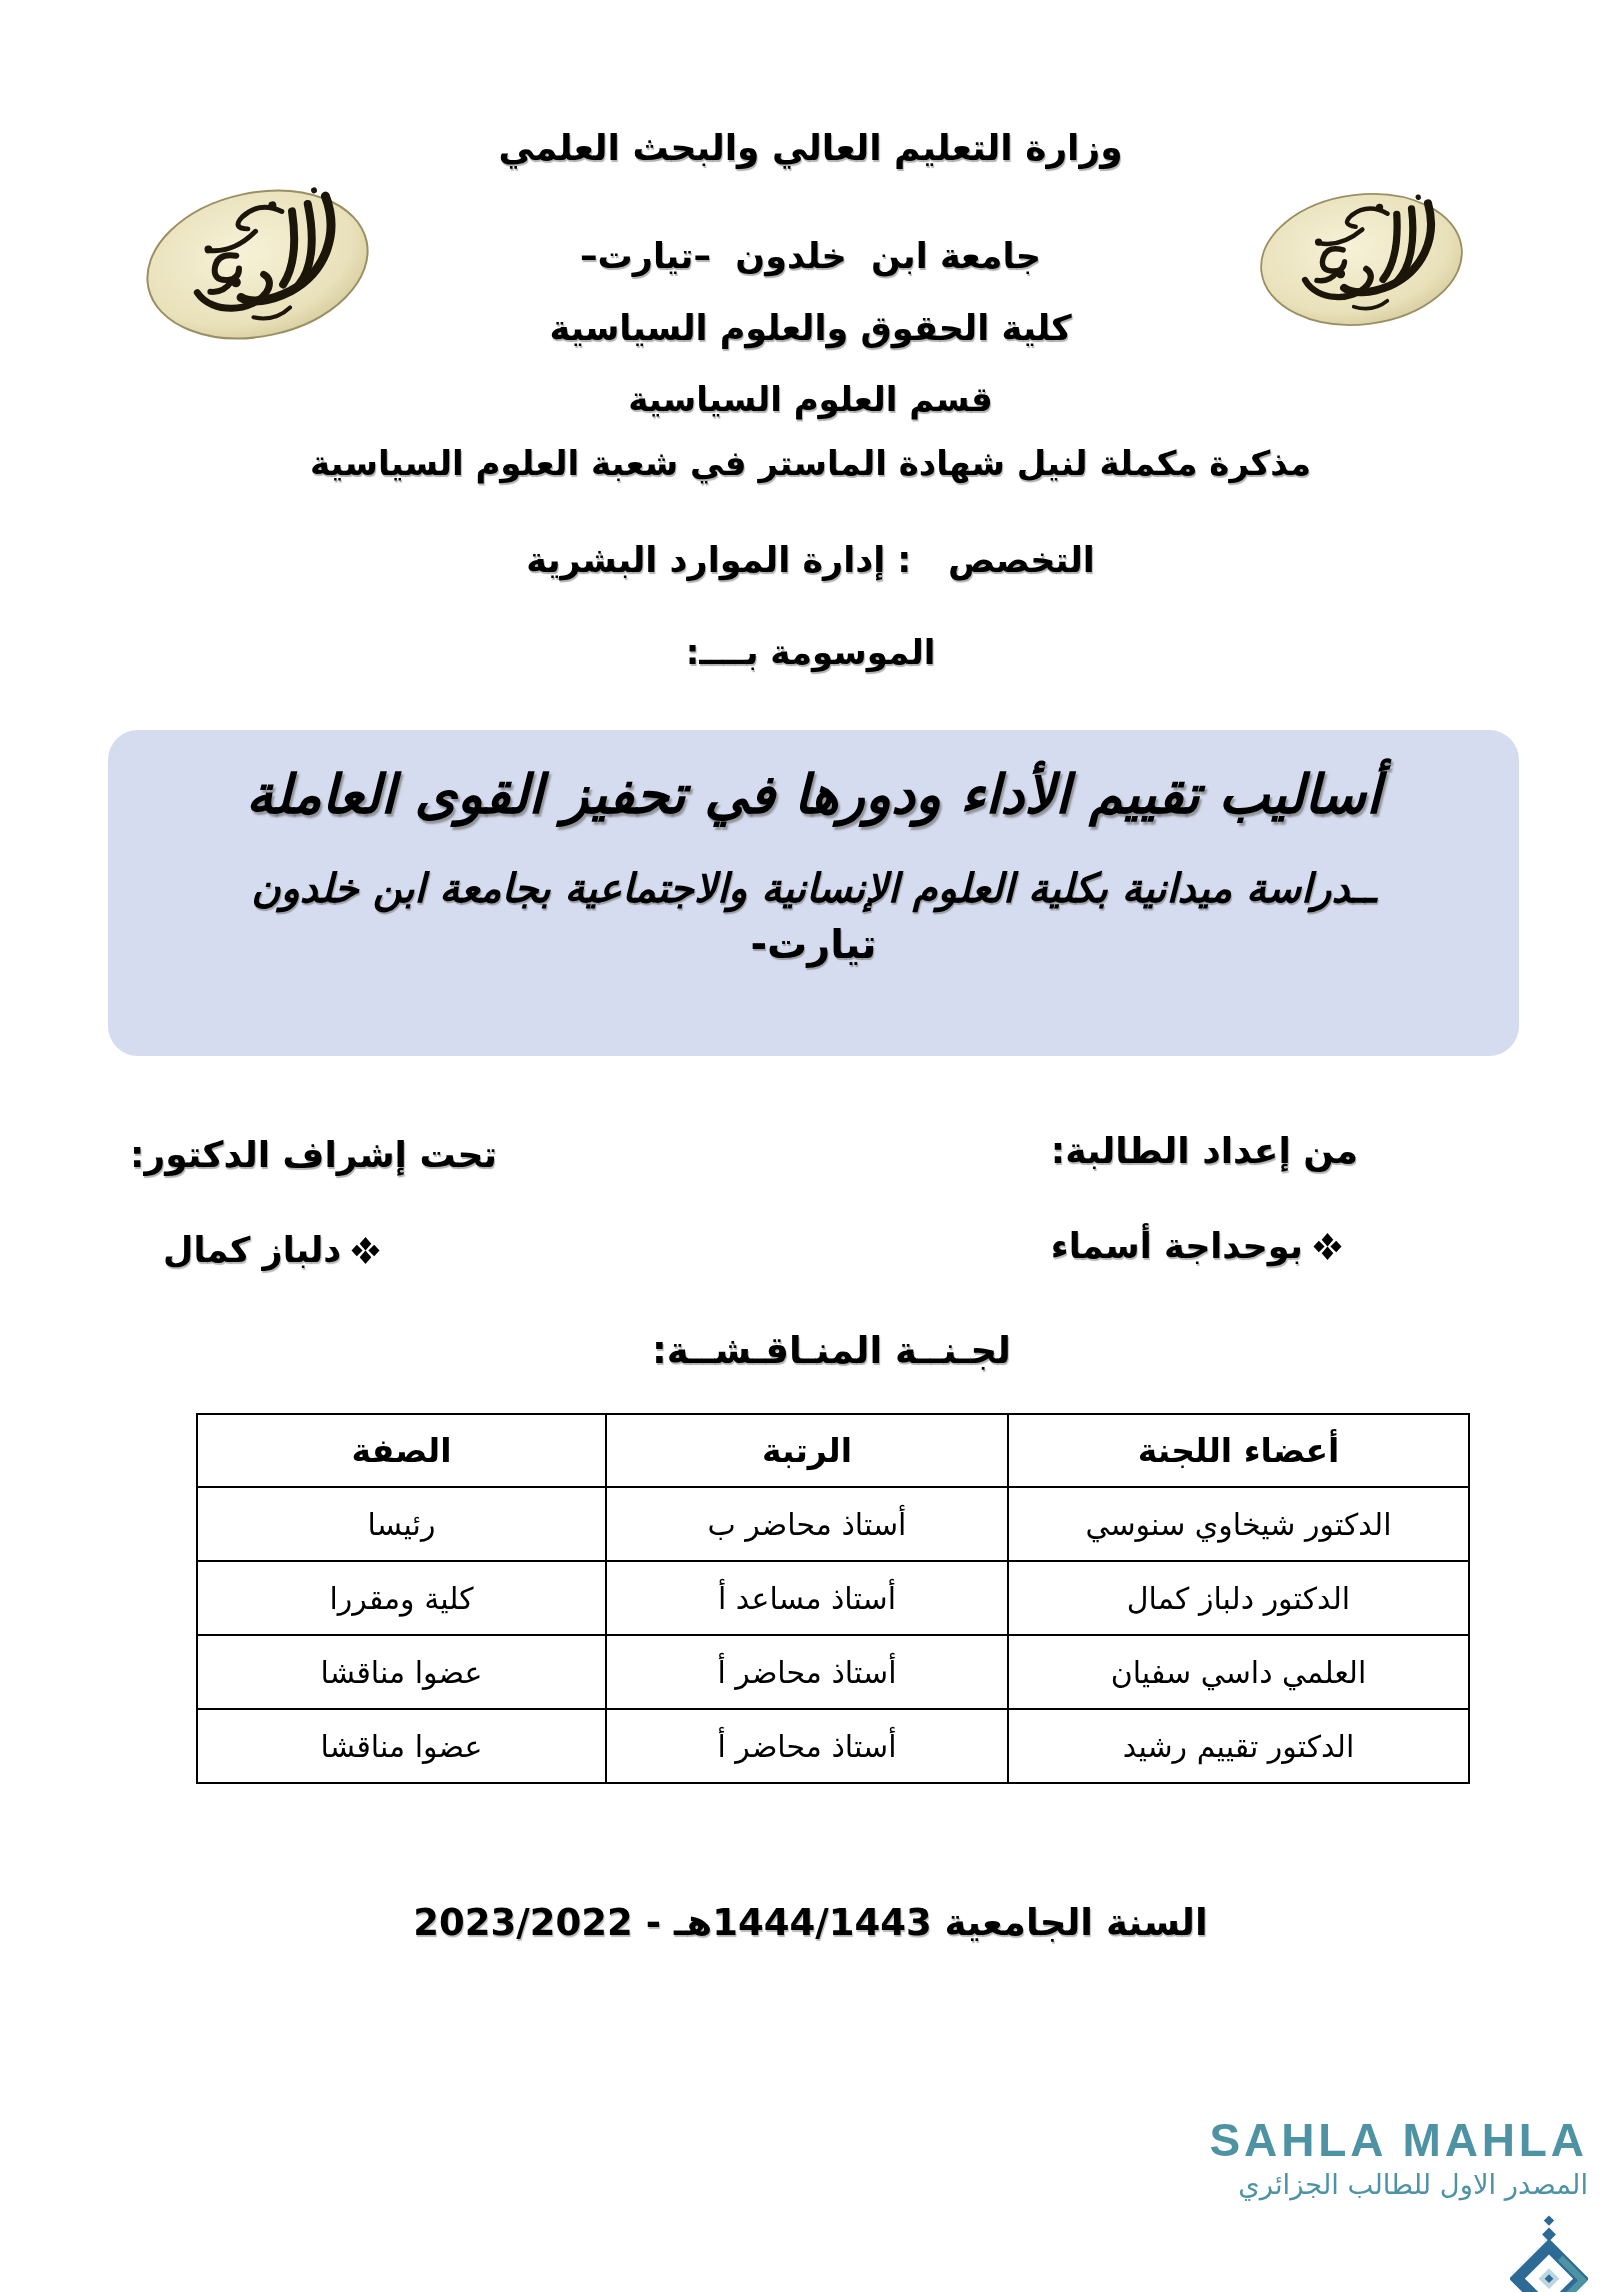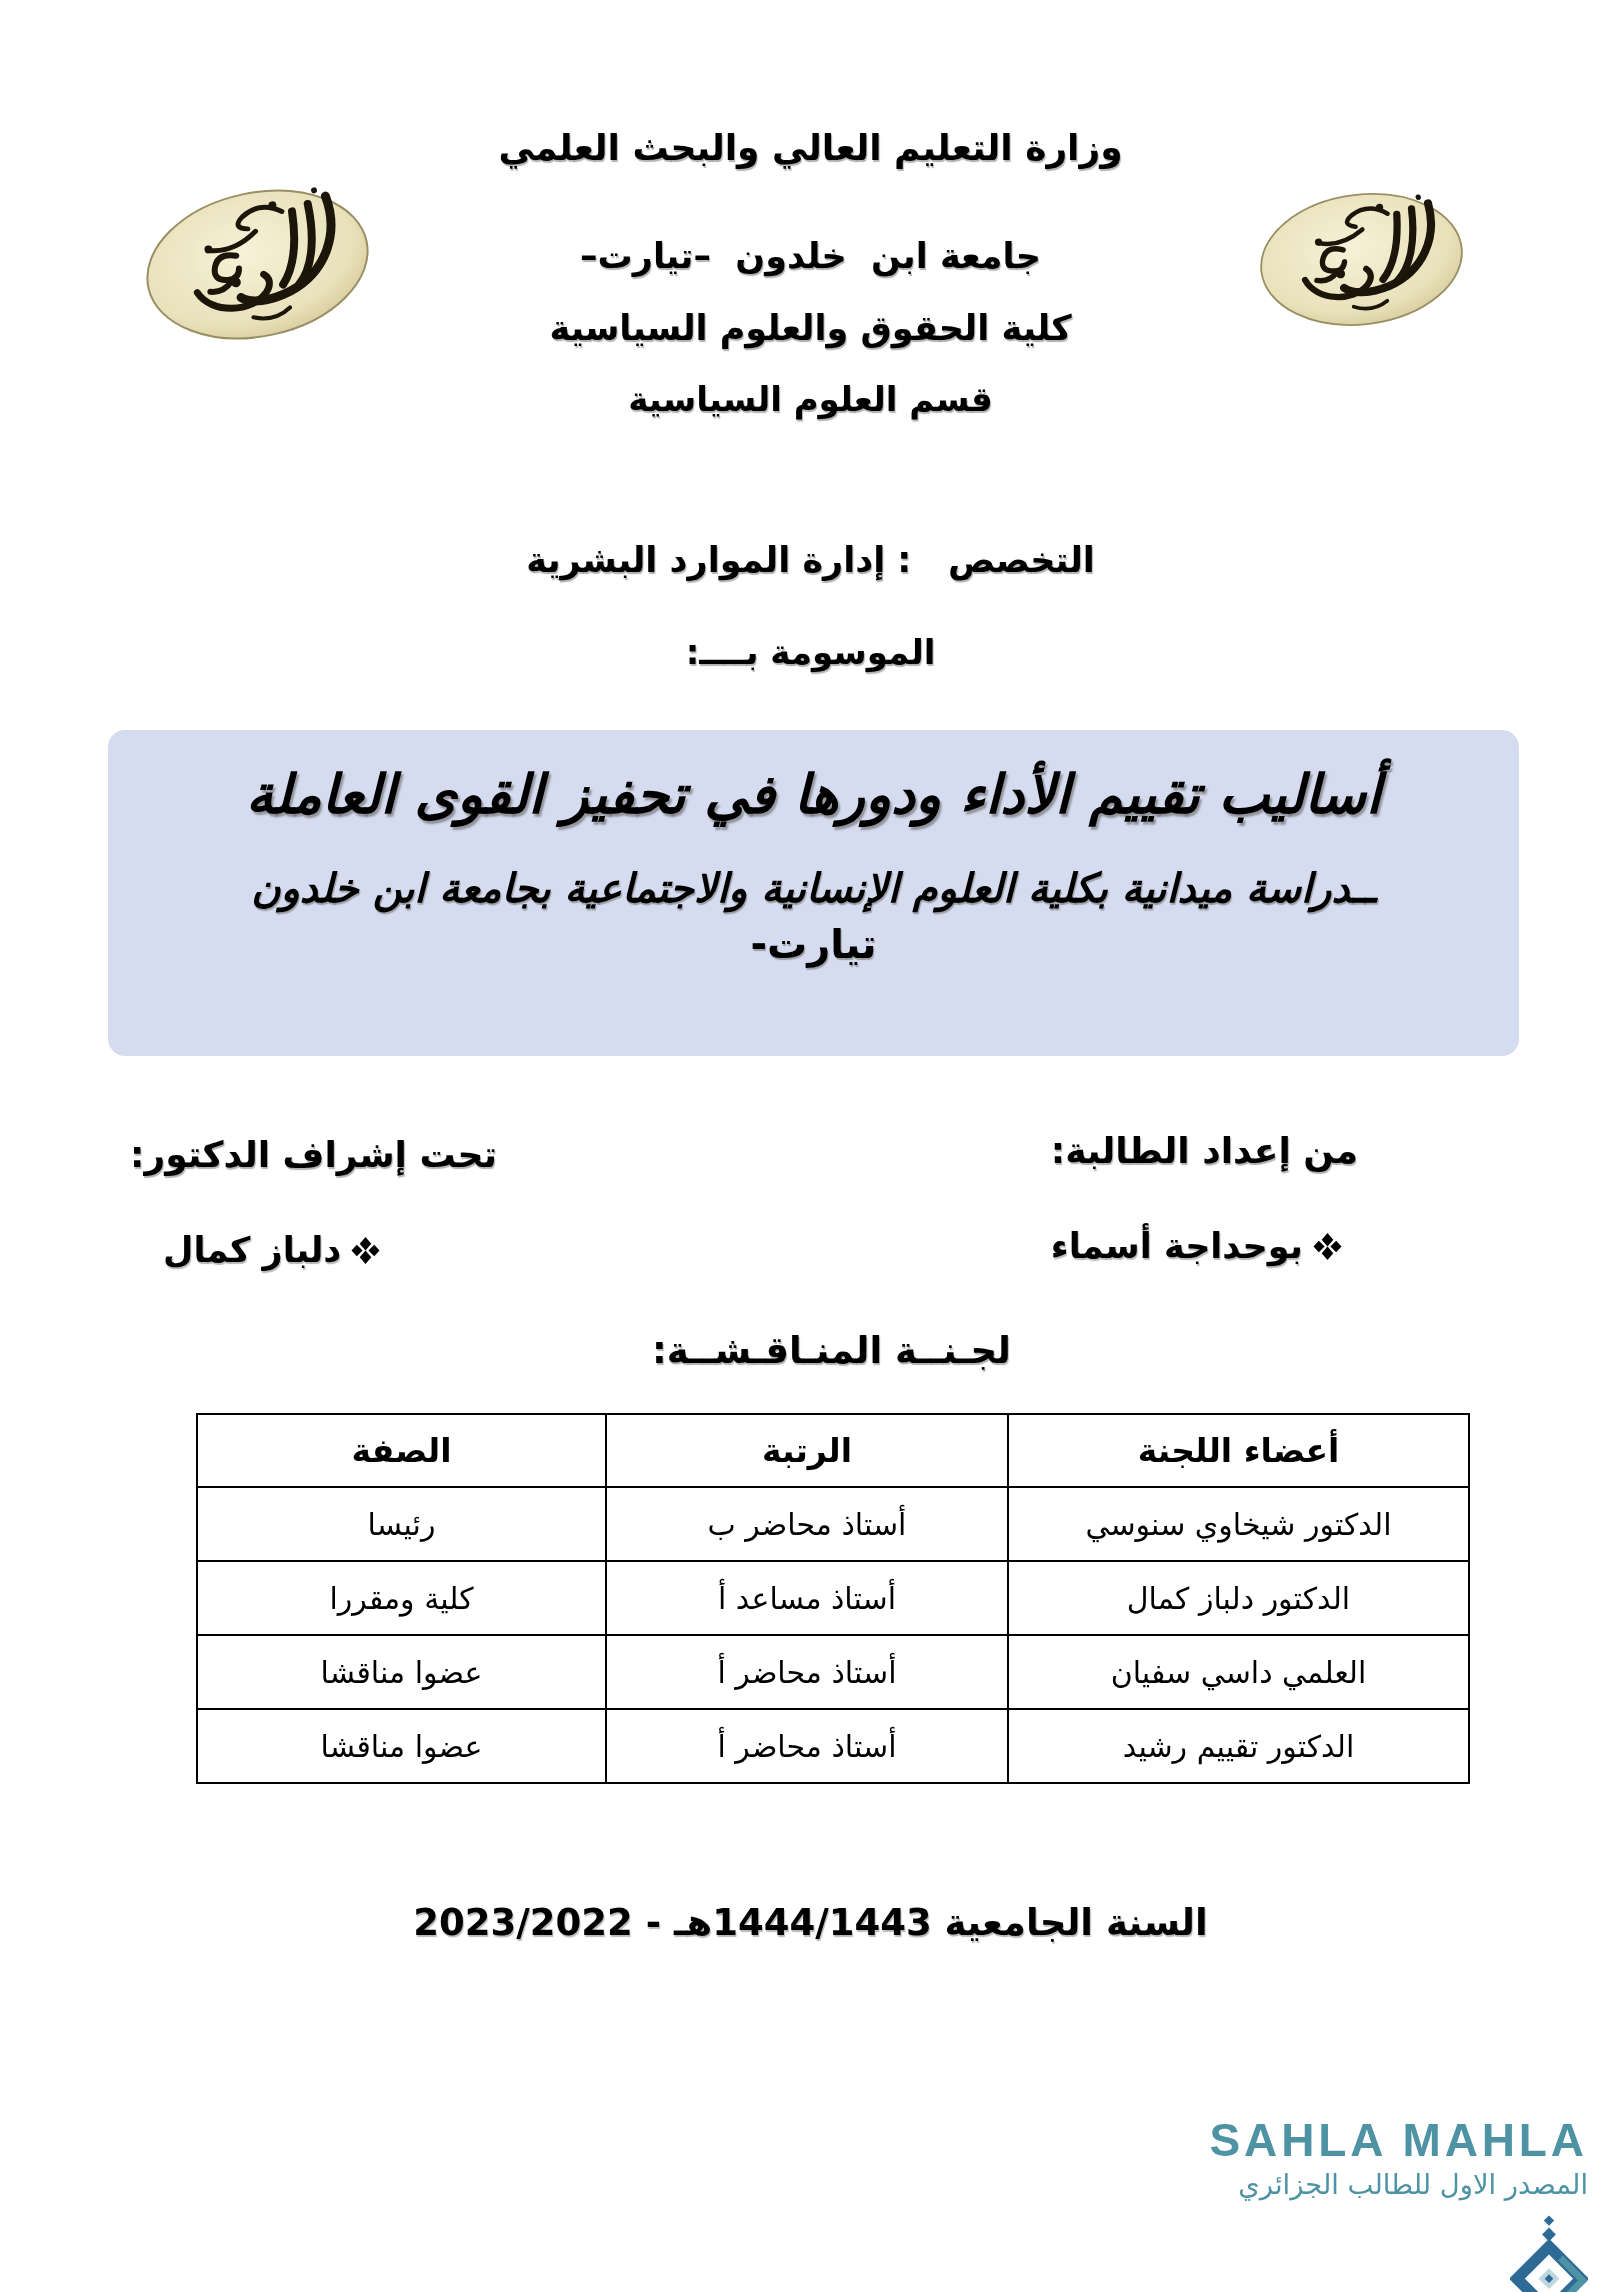--- a/index.html
+++ b/index.html
@@ -24,21 +24,21 @@
   .thesis-note{top:443px;font-size:34px;}
   .specialty{top:540px;font-size:35px;}
   .titled{top:632px;font-size:34px;}
 
   .logo{position:absolute;}
   .logo-left{left:143px;top:186px;width:229px;height:157px;transform:rotate(-12deg);}
   .logo-right{left:1247px;top:192px;width:229px;height:135px;transform:rotate(-7deg);}
 
   .title-box{
     position:absolute;left:108px;top:730px;width:1411px;height:326px;
-    background:#d5dcef;border-radius:17px;
+    background:#d5dcef;border-radius:30px;
     text-align:center;
   }
   .title-box .t1{
     margin-top:33px;font-size:54px;font-weight:bold;font-style:italic;
     text-shadow:2px 2.9px 2px rgba(100,100,100,.6);
   }
   .title-box .t2{
     margin-top:39px;font-size:40px;font-weight:bold;font-style:italic;
     text-shadow:1px 2px 1px rgba(110,110,110,.55);
   }
@@ -100,20 +100,21 @@
 </style>
 </head>
 <body>
 
 <div class="page" dir="rtl">
 
   <div class="line ministry">وزارة التعليم العالي والبحث العلمي</div>
   <div class="line university">جامعة ابن  خلدون  –تيارت–</div>
   <div class="line faculty">كلية الحقوق والعلوم السياسية</div>
   <div class="line department">قسم العلوم السياسية</div>
+  <div class="line thesis-note">مذكرة مكملة لنيل شهادة الماستر في شعبة العلوم السياسية</div>
   <div class="line specialty">التخصص   : إدارة الموارد البشرية</div>
   <div class="line titled">الموسومة بــــ:</div>
 
   <svg class="logo logo-left" viewBox="0 0 230 150">
     <defs>
       <radialGradient id="seal1" cx="45%" cy="40%" r="70%">
         <stop offset="0%" stop-color="#f7f1d8"></stop>
         <stop offset="70%" stop-color="#e9e1ba"></stop>
         <stop offset="100%" stop-color="#cfc394"></stop>
       </radialGradient>

